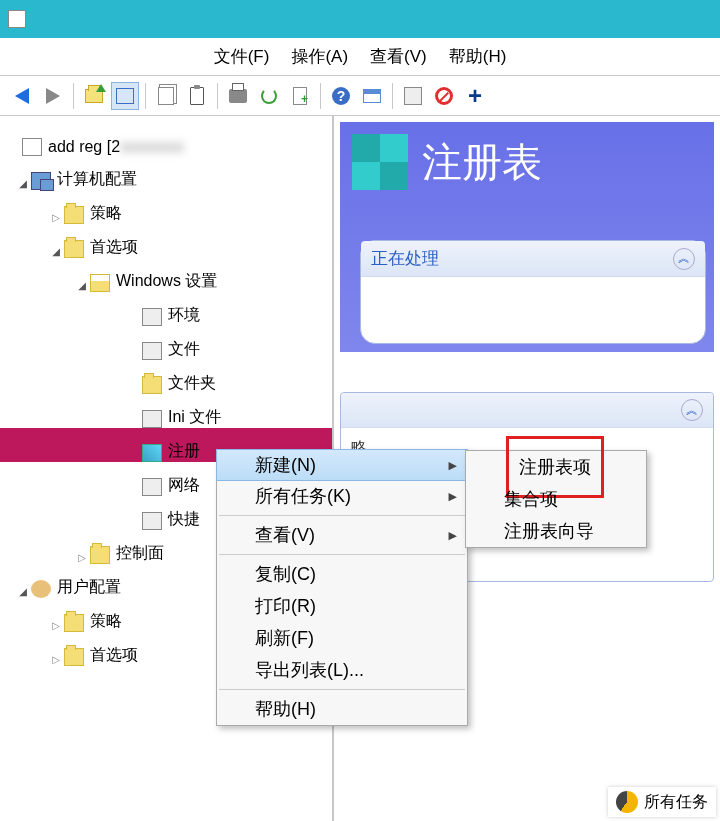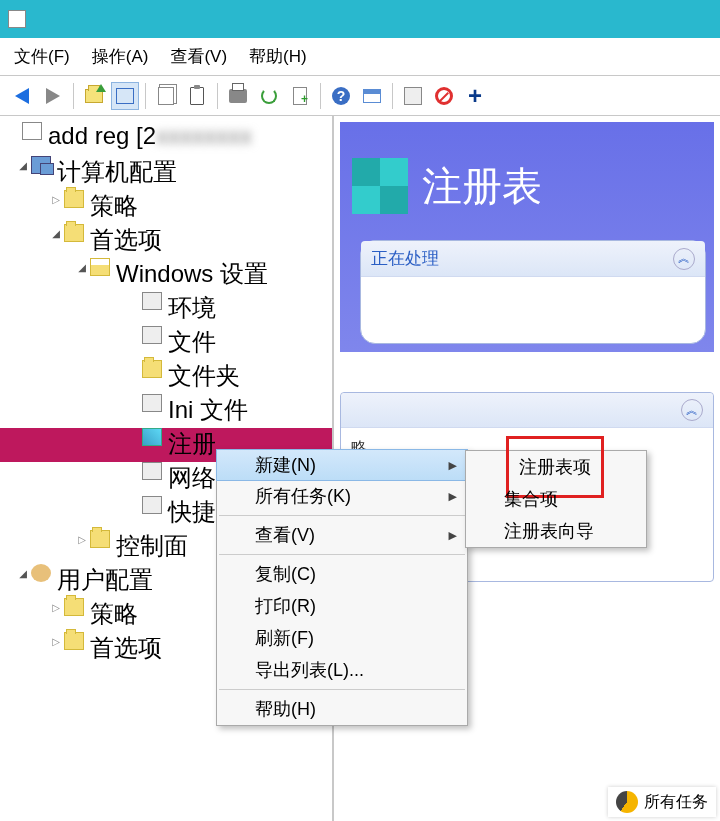--- a/index.html
+++ b/index.html
@@ -1,21 +1,21 @@
 <!DOCTYPE html>
 <html><head>
 <meta charset="utf-8">
 <style>
 * { box-sizing: border-box; margin: 0; padding: 0; font-family: "Microsoft YaHei", "SimSun", sans-serif; }
 body { width: 720px; height: 821px; background: #fff; position: relative; overflow: hidden; }
 
 .titlebar { height: 38px; background: #29b8ce; display: flex; align-items: center; padding: 0 8px; }
 .titlebar .app-icon { width: 18px; height: 18px; background: #fff; border: 1px solid #888; display: inline-block; }
 
-.menubar { height: 38px; display: flex; align-items: center; gap: 22px; padding: 0 14px; font-size: 17px; border-bottom: 1px solid #c8c8c8; }
+.menubar { height: 38px; display: flex; align-items: center; gap: 22px; padding: 0 14px; font-size: 17px; border-bottom: 1px solid #c8c8c8; justify-content: center; }
 .menubar span { cursor: default; }
 
 .toolbar { height: 40px; display: flex; align-items: center; padding: 0 8px; gap: 3px; border-bottom: 1px solid #c8c8c8; }
 .toolbar .sep { width: 1px; height: 26px; background: #c8c8c8; margin: 0 3px; }
 .tool-btn { width: 28px; height: 28px; display: flex; align-items: center; justify-content: center; cursor: default; }
 .tool-btn.active { border: 1px solid #8db4e0; background: #d6e6f7; }
 .arrow-l { width:0;height:0;border-top:8px solid transparent;border-bottom:8px solid transparent;border-right:14px solid #1c6ee0;}
 .arrow-r { width:0;height:0;border-top:8px solid transparent;border-bottom:8px solid transparent;border-left:14px solid #888;}
 .folder-up{width:18px;height:14px;background:#f5e27a;border:1px solid #c7a830;position:relative}
 .folder-up::before{content:"";position:absolute;top:-5px;left:2px;width:10px;height:5px;background:#f5e27a;border:1px solid #c7a830;border-bottom:none}
@@ -32,41 +32,41 @@
 .printer::before{content:"";position:absolute;top:-6px;left:3px;width:10px;height:6px;background:#fff;border:1px solid #666}
 .refresh{width:16px;height:16px;border:2px solid #3a9e3a;border-radius:50%;border-top-color:transparent;position:relative}
 .doc-plus{width:14px;height:18px;background:#fff;border:1px solid #888;position:relative}
 .doc-plus::after{content:"+";position:absolute;color:#2c9c2c;font-size:12px;font-weight:bold;right:-2px;bottom:-2px}
 .window-icon{width:18px;height:14px;border:1px solid #5a8cd4;background:#fff;position:relative}
 .window-icon::before{content:"";position:absolute;top:0;left:0;right:0;height:4px;background:#5a8cd4}
 .panes{width:18px;height:16px;border:1px solid #3a6ec4}
 
 .content { display: flex; height: calc(100% - 116px); }
 .tree-panel { width: 334px; border-right: 2px solid #c8c8c8; padding: 6px 0; overflow: hidden; background:#fff;}
-.tree-item { display: flex; align-items: flex-start; height: 34px; font-size: 24px; cursor: default; white-space: nowrap; }
+.tree-item { display: flex; align-items: flex-end; height: 34px; font-size: 16px; cursor: default; white-space: nowrap; }
 .tree-item .expander { width: 16px; text-align: center; color: #888; font-size: 14px; }
 .tree-item .expander.open::before{content:"◢";color:#555;font-size:10px}
 .tree-item .expander.closed::before{content:"▷";color:#888;font-size:10px}
 .tree-item .expander.none::before{content:""}
 .tree-item .node-icon { width: 20px; height: 18px; margin-right: 6px; display:inline-block; }
 .folder-y{background:#f5de76;border:1px solid #d4b93a;position:relative}
 .folder-y::before{content:"";position:absolute;top:-4px;left:1px;width:8px;height:4px;background:#f5de76;border:1px solid #d4b93a;border-bottom:none}
 .folder-open{background:linear-gradient(#fff 40%,#f5de76 40%);border:1px solid #d4b93a}
 .computers{width:20px;height:18px;background:#6a9cd6;border:1px solid #447;position:relative}
 .computers::after{content:"";position:absolute;bottom:-2px;right:-4px;width:12px;height:10px;background:#6a9cd6;border:1px solid #447}
 .users{width:18px;height:18px;border-radius:50%;background:#e8c07a}
 .gpo-icon{width:18px;height:18px;background:#fff;border:1px solid #888}
 .reg-icon{width:18px;height:18px;background:linear-gradient(45deg,#3aa0c8,#5dd8f5);border:1px solid #3a8}
 .ctx-sel { background:#be185d; }
 .lvl0{padding-left:6px}.lvl1{padding-left:15px}.lvl2{padding-left:48px}.lvl3{padding-left:74px}.lvl5{padding-left:126px}
 .blurred{filter:blur(4px);color:#888}
 
 .right-panel { flex:1; background:#fff; padding:6px; position:relative; }
 .blue-area{width:100%;height:230px;background:linear-gradient(#6870e8,#7f86ec);padding:12px;color:#fff;position:relative}
-.blue-area .hdr{display:flex;align-items:center;gap:14px;margin-top:24px}
+.blue-area .hdr{display:flex;align-items:center;gap:14px;margin-top:0}
 .cube-icon{width:56px;height:56px;display:inline-block;background:conic-gradient(#3cc 0 25%,#2aa 0 50%,#3cc 0 75%,#2aa 0)}
 .blue-area h1{font-size:40px;font-weight:400}
 .panel-box{position:absolute;left:20px;right:8px;bottom:8px;top:118px;background:#fff;border:1px solid #a8b8e0;border-radius:15px}
 .panel-box .panel-title{display:flex;justify-content:space-between;align-items:center;padding:6px 10px;border-bottom:1px solid #d0daf0;background:linear-gradient(#eef2fb,#dce6f7);border-radius:4px 4px 0 0}
 .panel-title-text{color:#2a5ec4;font-size:17px}
 .collapse-btn{width:22px;height:22px;border:1px solid #aac;border-radius:50%;display:flex;align-items:center;justify-content:center;color:#2a5ec4;font-size:12px}
 
 .desc-panel{margin-top:40px;border:1px solid #a8b8e0;border-radius:4px;height:190px}
 .desc-panel .panel-title{display:flex;justify-content:space-between;align-items:center;padding:6px 10px;background:linear-gradient(#eef2fb,#dce6f7);border-radius:4px 4px 0 0;border-bottom:1px solid #d0daf0}
 .desc-body{padding:10px;font-size:16px;color:#333}

